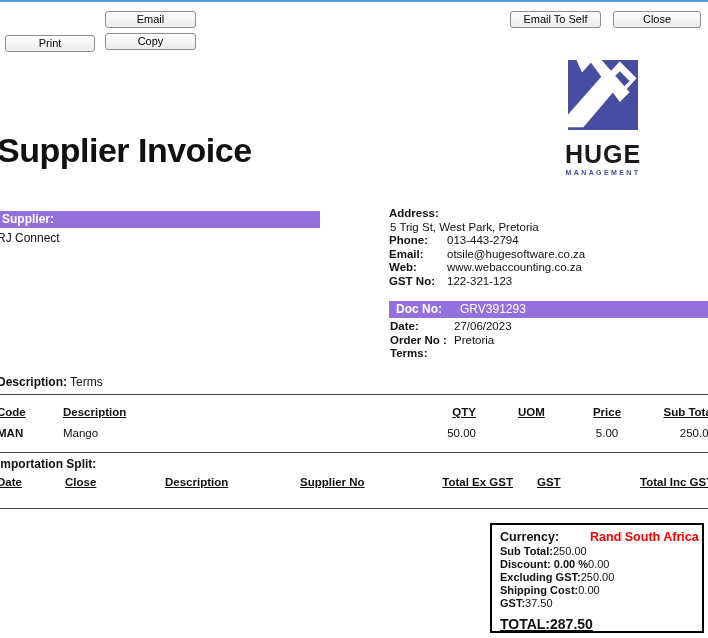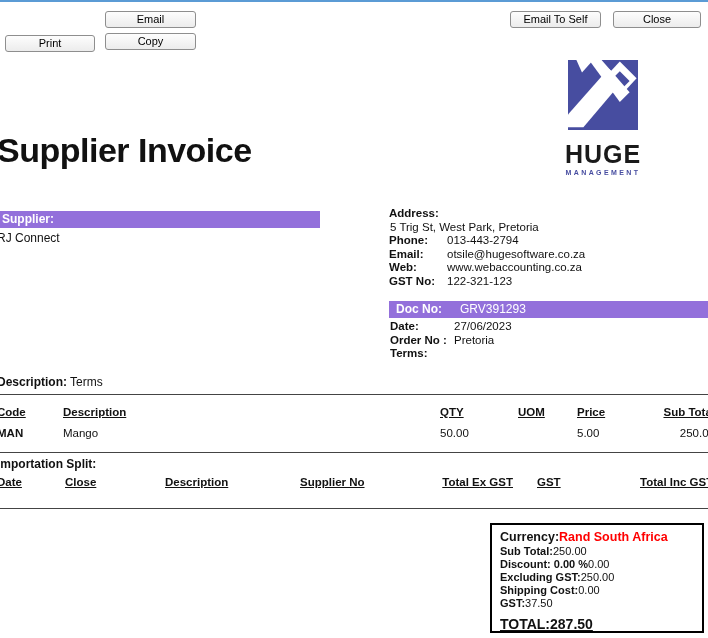--- a/index.html
+++ b/index.html
@@ -75,23 +75,23 @@
   .hl-3 { top:508px; }
 
   .th { font-size:11.5px; font-weight:bold; color:#111; text-decoration:underline; white-space:nowrap; }
   .td { font-size:11.5px; color:#111; white-space:nowrap; }
 
   
   .it-head { top:406px; }
   .it-row  { top:427px; }
   .col-code { left:-3px; }
   .col-desc { left:63px; }
-  .col-qty   { left:440px; width:60px; text-align:left; }
+  .col-qty   { left:416px; width:60px; text-align:right; }
   .col-uom   { left:518px; }
-  .col-price { left:577px; width:60px; text-align:left; }
+  .col-price { left:577px; width:60px; text-align:center; }
   .col-sub   { left:653px; width:62px; text-align:right; }
   .td-code { font-weight:bold; }
 
   
   .imp-label { left:-3px; top:457px; font-size:12px; font-weight:bold; color:#111; }
   .imp-head { top:476px; }
   .ic-date { left:-3px; }
   .ic-name { left:65px; }
   .ic-desc { left:165px; }
   .ic-supno { left:300px; }
@@ -104,21 +104,21 @@
     left:490px; top:523px; width:214px; height:110px;
     border:2px solid #000;
     padding:5px 6px 4px 8px;
     font-size:11px; color:#111;
   }
   .t-row { display:flex; justify-content:flex-start; line-height:13px; }
   .t-row .lbl { font-weight:bold; white-space:nowrap; }
   .t-row .val { text-align:right; white-space:nowrap; }
   .t-currency { line-height:15px; }
   .t-currency .lbl { font-size:12.5px; }
-  .t-currency .val { font-size:12.5px; font-weight:bold; color:#FF0000; }
+  .t-currency .val { font-size:12.5px; font-weight:bold; color:#FF0000;margin-left:31px; }
   .t-total { margin-top:8px; }
   .t-total .lbl { font-size:14px; text-decoration:underline; }
   .t-total .val { font-size:14px; font-weight:bold; text-decoration:underline; }
 </style>
 </head>
 <body>
 
 <div class="abs topline"></div>
 
 <button class="btn btn-print">Print</button>

